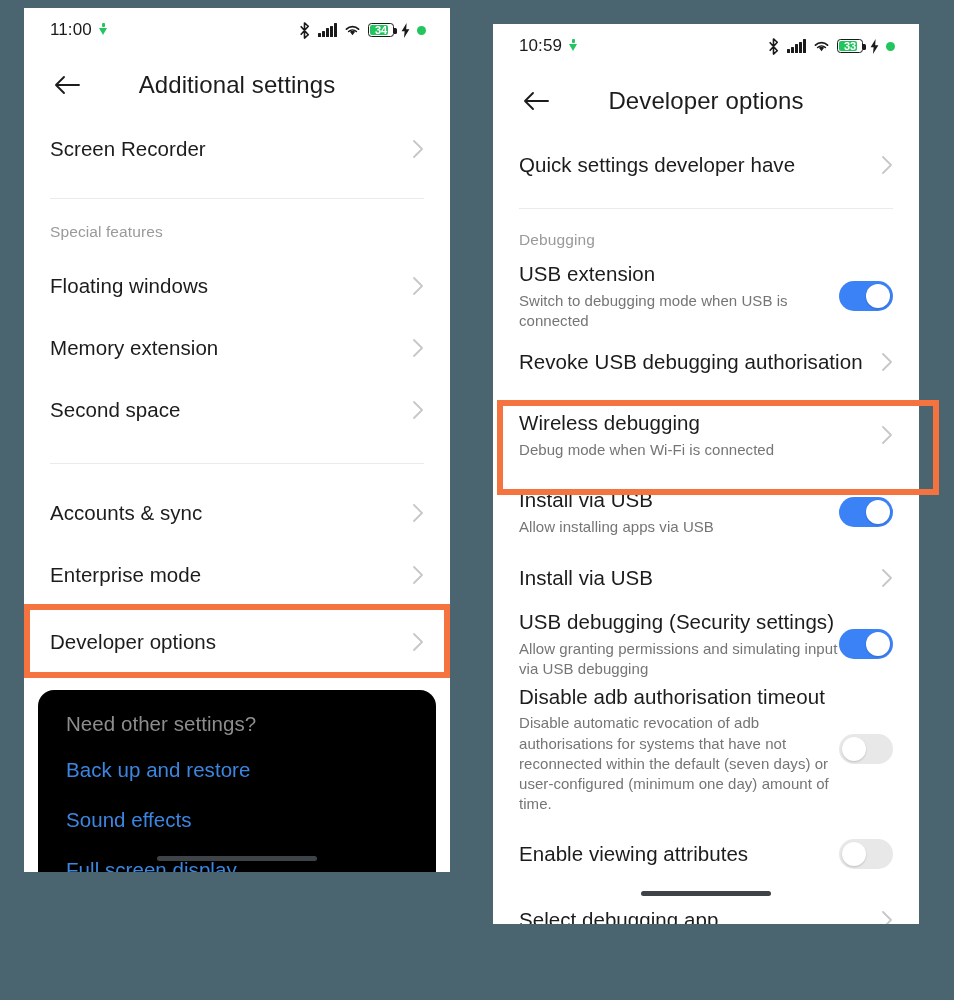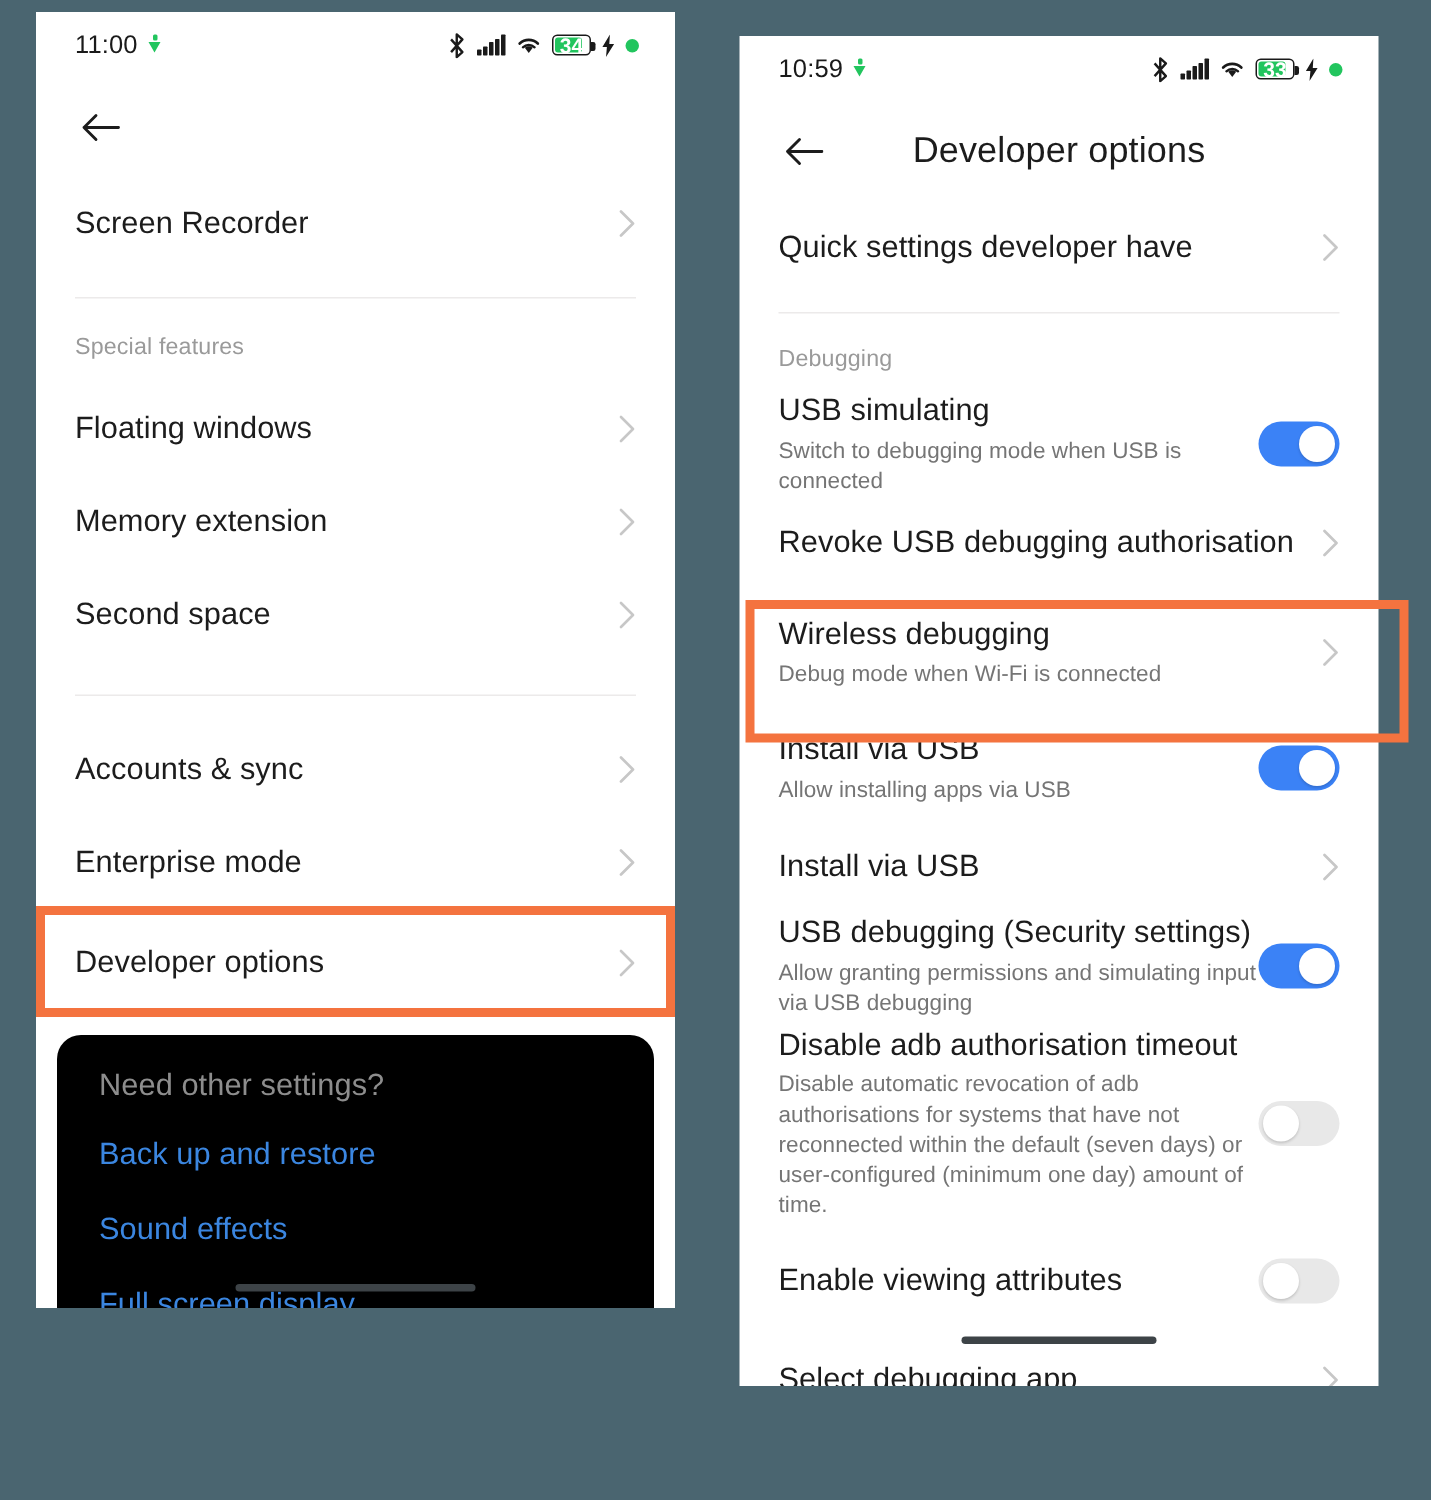--- a/index.html
+++ b/index.html
@@ -63,21 +63,21 @@
   .ic-batt::after {
     content:""; position:absolute; right:-4px; top:4px;
     width:2.6px; height:6px; background:#1a1a1a; border-radius:0 1.5px 1.5px 0;
   }
   .ic-batt .fill {
     position:absolute; left:1.3px; top:1.3px; bottom:1.3px;
     background:#22c55e; border-radius:2px;
   }
   .ic-batt .num {
     position:relative; z-index:2; width:100%; text-align:center;
-    font-size:14px; font-weight:bold; color:#ffffff;
+    font-size:11px; font-weight:bold; color:#ffffff;
     font-family:"Liberation Sans", sans-serif; line-height:1;
   }
   .ic-bolt { width: 9px; height: 15px; }
   .ic-dot { width: 9px; height: 9px; border-radius: 50%; background: #22c55e; }
 
   
   .appbar {
     height: 66px; display:flex; align-items:center;
     padding: 0 26px; position: relative;
   }
@@ -207,20 +207,21 @@
         <span class="ic-dot"></span>
       </div>
     </div>
 
     <div class="appbar">
       <div class="back-btn">
         <svg width="26" height="20" viewBox="0 0 26 20">
           <path d="M25 10 L2 10 M10 2 L2 10 L10 18" fill="none" stroke="#1c1c1c" stroke-width="1.9" stroke-linecap="round" stroke-linejoin="round"></path>
         </svg>
       </div>
+      <div class="appbar-title">Additional settings</div>
     </div>
 
     <div class="list">
       <div class="row">
         <div class="row-text">
           <div class="row-title">Screen Recorder</div>
         </div>
         <svg class="chev" viewBox="0 0 12 20">
           <path d="M2 2 L10 10 L2 18" fill="none" stroke="#9a9a9a" stroke-width="1.8" stroke-linecap="round" stroke-linejoin="round"></path>
         </svg>
@@ -361,21 +362,21 @@
     <div class="divider"></div>
     <div style="height:22px"></div>
 
     <div class="section-label">Debugging</div>
     <div style="height:12px"></div>
 
     <div class="list">
 
       <div class="row tall">
         <div class="row-text">
-          <div class="row-title">USB simulating</div>
+          <div class="row-title">USB extension</div>
           <div class="row-sub">Switch to debugging mode when USB is connected</div>
         </div>
         <div class="toggle on">
           <span class="knob"></span>
         </div>
       </div>
 
       <div class="row">
         <div class="row-text">
           <div class="row-title">Revoke USB debugging authorisation</div>

